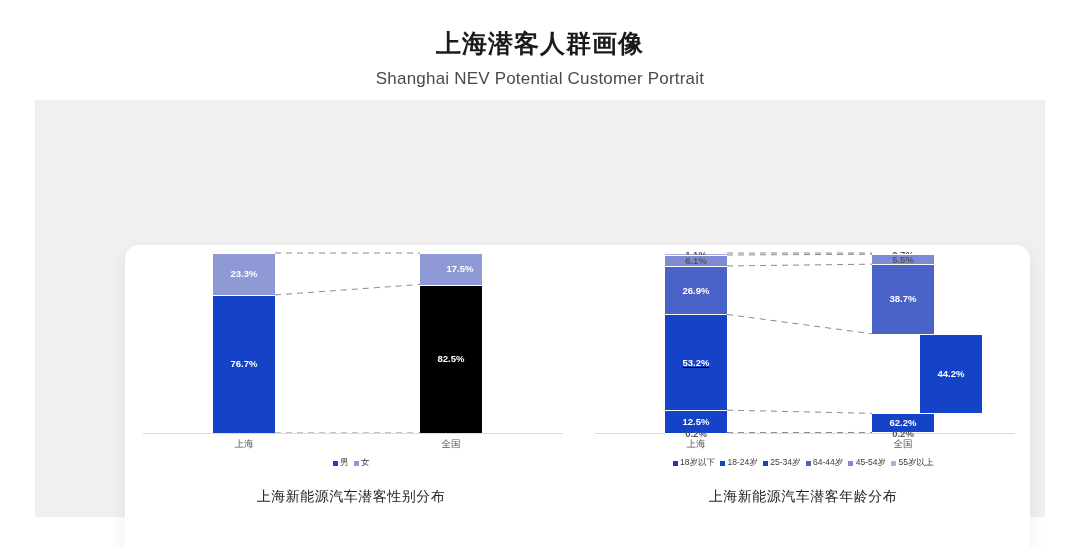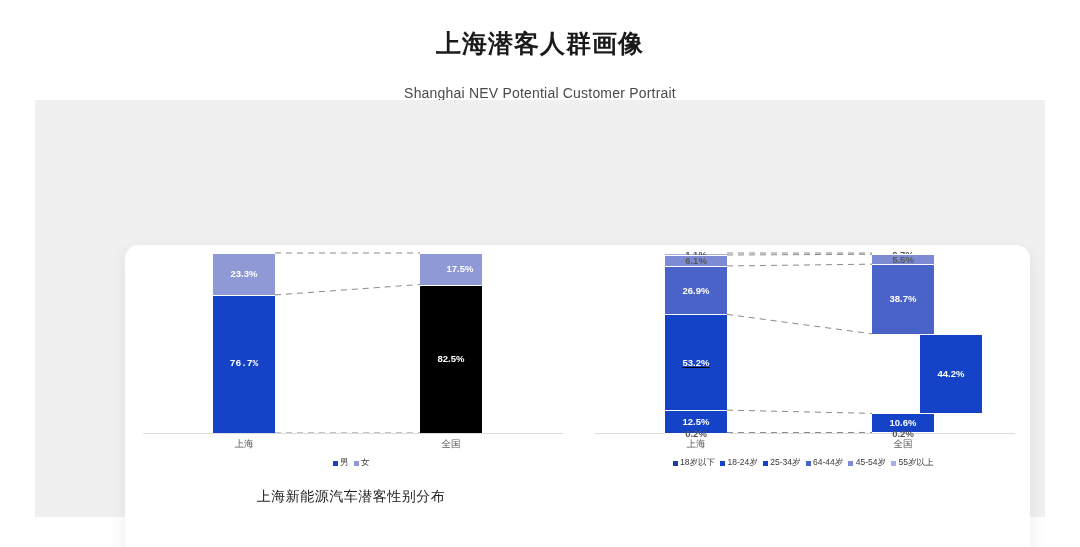--- a/index.html
+++ b/index.html
@@ -10,22 +10,22 @@
     overflow:hidden;position:relative;
   }
   .page-header{
     position:absolute;left:0;top:0;width:1080px;text-align:center;
   }
   .page-title{
     margin:0;padding-top:27px;
     font-size:25px;font-weight:bold;color:#1a1a1a;letter-spacing:1px;
   }
   .page-subtitle{
-    margin:16px;padding-top:9px;
-    font-size:14px;font-weight:normal;color:#4a4a4a;letter-spacing:.2px;
+    margin:0;padding-top:9px;
+    font-size:17px;font-weight:normal;color:#4a4a4a;letter-spacing:.2px;
   }
   
   .gray-panel{
     position:absolute;left:35px;top:100px;width:1010px;height:417px;
     background:#f0f0f0;
   }
   
   .white-card{
     position:absolute;left:90px;top:145px;width:905px;height:322px;
     background:#ffffff;border-radius:14px;
@@ -89,21 +89,21 @@
               <line x1="150" y1="8" x2="295" y2="8" stroke="#8a8a8a" stroke-width="1" stroke-dasharray="6 5"></line>
               <line x1="150" y1="49.94" x2="295" y2="39.5" stroke="#8a8a8a" stroke-width="1" stroke-dasharray="6 5"></line>
               <line x1="150" y1="188" x2="295" y2="188" stroke="#8a8a8a" stroke-width="1" stroke-dasharray="6 5"></line>
             </svg>
           <div class="axis-line"></div>
         <div class="bar" style="left: 88px; width: 62px; height: 180px; top: 8px; position: absolute;">
               <div class="seg" style="height: 41.94px; background: rgb(142, 153, 214); border-top: 1px solid rgb(255, 255, 255);">
                 <span class="seg-label" style="color: rgb(255, 255, 255);">23.3%</span>
               </div>
               <div class="seg" style="height: 138.06px; background: rgb(20, 67, 200); border-top: 1px solid rgb(255, 255, 255);">
-                <span class="seg-label" style="color: rgb(255, 255, 255); font-family: Liberation Mono, monospace;">76.7%</span>
+                <span class="seg-label" style="color: rgb(255, 255, 255);">76.7%</span>
               </div>
             </div>
             <div class="bar" style="left: 295px; width: 62px; height: 180px; top: 8px; position: absolute;">
               <div class="seg" style="height: 31.5px; background: rgb(142, 153, 214); border-top: 1px solid rgb(255, 255, 255);">
                 <span class="seg-label" style="color: rgb(255, 255, 255); margin-left: 18px;">17.5%</span>
               </div>
               <div class="seg" style="height: 148.5px; background: #000000; border-top: 1px solid rgb(255, 255, 255);">
                 <span class="seg-label" style="color: rgb(255, 255, 255);">82.5%</span>
               </div>
             </div>
@@ -162,21 +162,21 @@
               <div class="seg" style="height: 9.9px; background: rgb(125, 139, 212); border-top: 1px solid rgb(255, 255, 255);">
                 <span class="seg-label outside" style="color: rgb(85, 85, 85); top: -0.0499999px;">5.5%</span>
               </div>
               <div class="seg" style="height: 69.66px; background: rgb(74, 99, 200); border-top: 1px solid rgb(255, 255, 255);">
                 <span class="seg-label" style="color: rgb(255, 255, 255);">38.7%</span>
               </div>
               <div class="seg" style="height: 79.56px; background: rgb(20, 67, 200); border-top: 1px solid rgb(255, 255, 255); margin-left: 48px;">
                 <span class="seg-label" style="color: rgb(255, 255, 255);">44.2%</span>
               </div>
               <div class="seg" style="height: 19.08px; background: rgb(20, 67, 200); border-top: 1px solid rgb(255, 255, 255);">
-                <span class="seg-label" style="color: rgb(255, 255, 255);">10.6%</span>
+                <span class="seg-label" style="color: rgb(255, 255, 255);">62.2%</span>
               </div>
               <div class="seg" style="height: 0.36px; background: rgb(28, 63, 158); border-top: 1px solid rgb(255, 255, 255);">
                 <span class="seg-label outside" style="color: rgb(85, 85, 85); top: -4.82px;">0.2%</span>
               </div>
             </div>
           </div>
         <div class="legend">
             <span class="legend-item">
               <span class="legend-swatch" style="background: rgb(28, 63, 158);"></span>
               <span>18岁以下</span>
@@ -195,19 +195,20 @@
             </span>
             <span class="legend-item">
               <span class="legend-swatch" style="background: rgb(125, 139, 212);"></span>
               <span>45-54岁</span>
             </span>
             <span class="legend-item">
               <span class="legend-swatch" style="background: rgb(167, 176, 224);"></span>
               <span>55岁以上</span>
             </span>
           </div>
+        <div class="caption">上海新能源汽车潜客年龄分布</div>
       <div class="tick" style="left: 119px;">上海</div>
           <div class="tick" style="left: 326px;">全国</div>
         </div>
 
     </div>
   </div>
 </div>
 
 </body></html>

